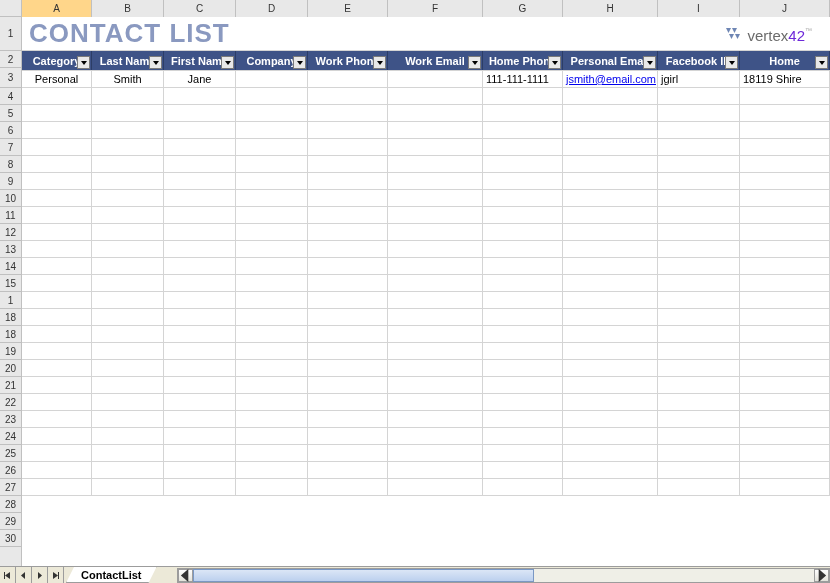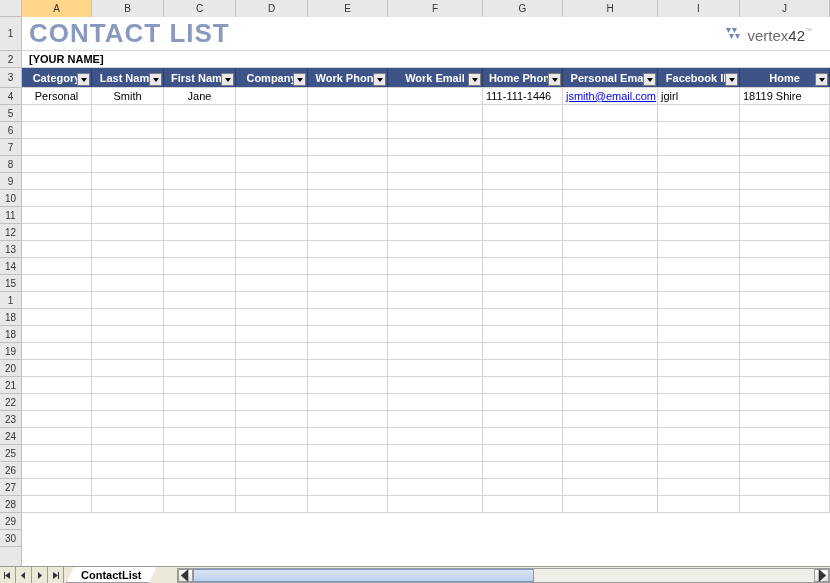--- a/index.html
+++ b/index.html
@@ -32,21 +32,21 @@
 .filter-btn::after { content: ""; width: 0; height: 0; border-left: 3px solid transparent; border-right: 3px solid transparent; border-top: 4px solid #000; }
 
 .data-cell { font-size: 11px; color: #000; }
 .center { justify-content: center; }
 .link { color: #0000ee; text-decoration: underline; cursor: pointer; }
 
 .logo { position: absolute; right: 18px; top: 8px; display: flex; align-items: center; gap: 4px; }
 .logo-icon { width: 20px; height: 20px; position: relative; }
 .logo-icon svg { width: 20px; height: 20px; }
 .logo-text { font-family: Arial, sans-serif; font-size: 15px; color: #6b6b6b; }
-.logo-text .light { color: #404040; }
+.logo-text .light { color: #6d28d9; }
 .logo-tm { font-size: 7px; color: #aaa; vertical-align: top; }
 
 .tabbar { position: absolute; bottom: 0; left: 0; right: 0; height: 17px; background: #ece9d8; border-top: 1px solid #9c9c9c; display: flex; align-items: center; }
 .tab-nav { display: flex; height: 100%; }
 .tab-btn { width: 16px; height: 17px; border-right: 1px solid #9c9c9c; display: flex; align-items: center; justify-content: center; cursor: pointer; background: #ece9d8; }
 .tab-btn svg { width: 7px; height: 7px; }
 .sheet-tab { background: #fff; border: 1px solid #9c9c9c; border-top: none; padding: 0 10px; height: 16px; display: flex; align-items: center; font-size: 11px; margin-left: 2px; clip-path: polygon(8px 0, 100% 0, calc(100% - 8px) 100%, 0 100%); padding-left: 14px; padding-right: 14px; font-weight: bold; }
 .hscroll { flex: 1; height: 15px; background: #ece9d8; margin-left: 20px; border: 1px solid #9c9c9c; position: relative; display: flex; align-items: center; }
 .hscroll-btn { width: 15px; height: 13px; background: linear-gradient(#fdfdfd,#e4e3db); border: 1px solid #9c9c9c; display: flex; align-items: center; justify-content: center; cursor: pointer; }
 .hscroll-track { flex: 1; height: 13px; background: #efefe7; position: relative; }
@@ -118,25 +118,20 @@
                   <polygon points="6,9 11,9 8.5,14"></polygon>
                   <polygon points="12,9 17,9 14.5,14"></polygon>
                 </g>
               </svg>
           </span>
           <span class="logo-text"><span>vertex</span><span class="light">42</span><span class="logo-tm">™</span></span>
         </div>
       </div>
     </div>
 
-    <div class="row">
-      <div class="cell" style="width:808px; border-right:none;">
-        <span class="subtitle">[YOUR NAME]</span>
-      </div>
-    </div>
 
     <div class="row mid hdr-row" id="hdrrow">
         <div class="cell hdr-cell" style="width: 70px;">
           <span>Category</span>
           <div class="filter-btn"></div>
         </div>
         <div class="cell hdr-cell" style="width: 72px;">
           <span>Last Name</span>
           <div class="filter-btn"></div>
         </div>
@@ -175,21 +170,21 @@
       </div>
 
     <div id="datarows">
         <div class="row">
           <div class="cell data-cell center" style="width: 70px;">Personal</div>
           <div class="cell data-cell center" style="width: 72px;">Smith</div>
           <div class="cell data-cell center" style="width: 72px;">Jane</div>
           <div class="cell data-cell" style="width: 72px;"></div>
           <div class="cell data-cell" style="width: 80px;"></div>
           <div class="cell data-cell center" style="width: 95px;"></div>
-          <div class="cell data-cell" style="width: 80px;">111-111-1446</div>
+          <div class="cell data-cell" style="width: 80px;">111-111-1111</div>
           <div class="cell data-cell" style="width: 95px;">
             <span class="link">jsmith@email.com</span>
           </div>
           <div class="cell data-cell" style="width: 82px;">jgirl</div>
           <div class="cell data-cell" style="width: 90px;">18119 Shire</div>
         </div>
         <div class="row">
           <div class="cell" style="width: 70px;"></div>
           <div class="cell" style="width: 72px;"></div>
           <div class="cell" style="width: 72px;"></div>

